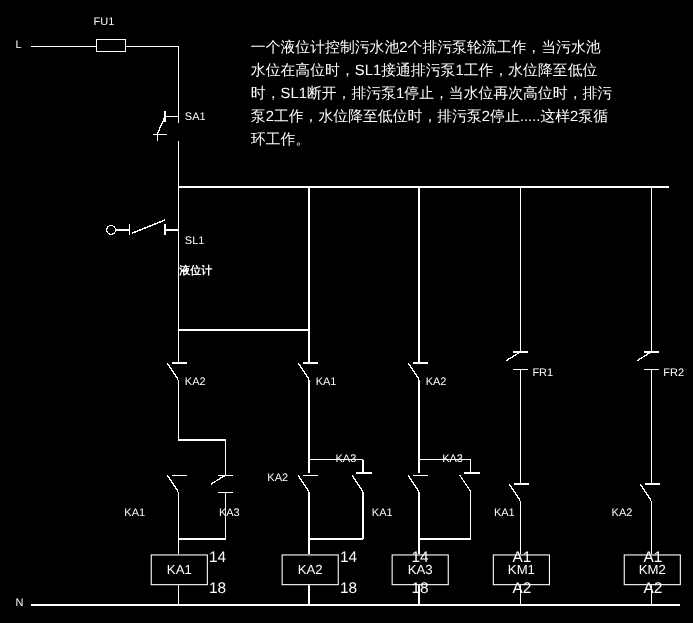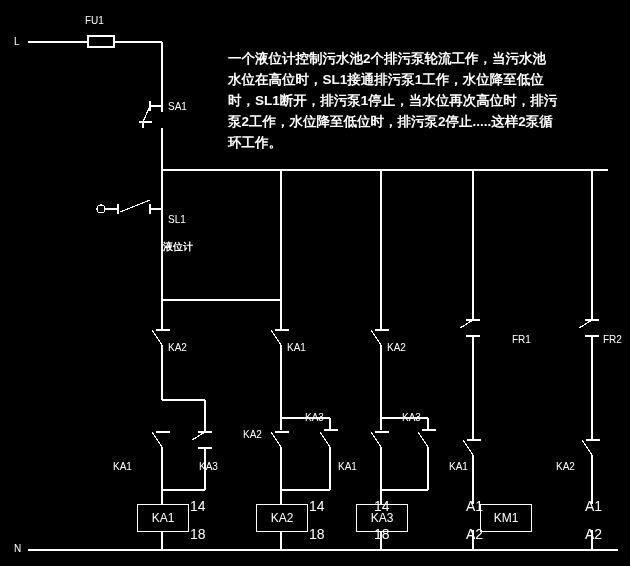--- a/index.html
+++ b/index.html
@@ -169,21 +169,21 @@
   <div class="lbl" style="left:14px;top:542px;">N</div>
 
   <div class="lbl" style="left:85px;top:14px;">FU1</div>
   <div class="lbl" style="left:168px;top:100px;">SA1</div>
   <div class="lbl" style="left:168px;top:213px;">SL1</div>
   <div class="lbl" style="left:163px;top:240px;font-weight:bold;">液位计</div>
 
   <div class="lbl" style="left:168px;top:341px;">KA2</div>
   <div class="lbl" style="left:287px;top:341px;">KA1</div>
   <div class="lbl" style="left:387px;top:341px;">KA2</div>
-  <div class="lbl" style="left:512px;top:333px;">FR1</div>
+  <div class="lbl" style="left:484px;top:333px;">FR1</div>
   <div class="lbl" style="left:603px;top:333px;">FR2</div>
 
   <div class="lbl" style="left:113px;top:460px;">KA1</div>
   <div class="lbl" style="left:199px;top:460px;">KA3</div>
   <div class="lbl" style="left:243px;top:428px;">KA2</div>
   <div class="lbl" style="left:305px;top:411px;">KA3</div>
   <div class="lbl" style="left:338px;top:460px;">KA1</div>
   <div class="lbl" style="left:402px;top:411px;">KA3</div>
   <div class="lbl" style="left:449px;top:460px;">KA1</div>
   <div class="lbl" style="left:556px;top:460px;">KA2</div>
@@ -199,24 +199,27 @@
   </div>
   <div class="lbl sm" style="left:309px;top:500px;">14</div>
   <div class="lbl sm" style="left:309px;top:528px;">18</div>
 
   <div class="coil-box" style="left:356px;top:504px;width:50px;height:26px;">
     <span>KA3</span>
   </div>
   <div class="lbl sm" style="left:374px;top:500px;">14</div>
   <div class="lbl sm" style="left:374px;top:528px;">18</div>
 
-  <div class="coil-box" style="left:448px;top:504px;width:50px;height:26px;margin-left:32px;">
+  <div class="coil-box" style="left:448px;top:504px;width:50px;height:26px;">
     <span>KM1</span>
   </div>
   <div class="lbl sm" style="left:466px;top:500px;">A1</div>
   <div class="lbl sm" style="left:466px;top:528px;">A2</div>
 
+  <div class="coil-box" style="left:567px;top:504px;width:50px;height:26px;">
+    <span>KM2</span>
+  </div>
   <div class="lbl sm" style="left:585px;top:500px;">A1</div>
   <div class="lbl sm" style="left:585px;top:528px;">A2</div>
 
-  <div class="note" style="left:228px;top:48px;font-weight:bold;">一个液位计控制污水池2个排污泵轮流工作，当污水池水位在高位时，SL1接通排污泵1工作，水位降至低位时，SL1断开，排污泵1停止，当水位再次高位时，排污泵2工作，水位降至低位时，排污泵2停止.....这样2泵循环工作。</div>
+  <div class="note" style="left:228px;top:32px;">一个液位计控制污水池2个排污泵轮流工作，当污水池水位在高位时，SL1接通排污泵1工作，水位降至低位时，SL1断开，排污泵1停止，当水位再次高位时，排污泵2工作，水位降至低位时，排污泵2停止.....这样2泵循环工作。</div>
 
 </div>
 
 </body></html>

